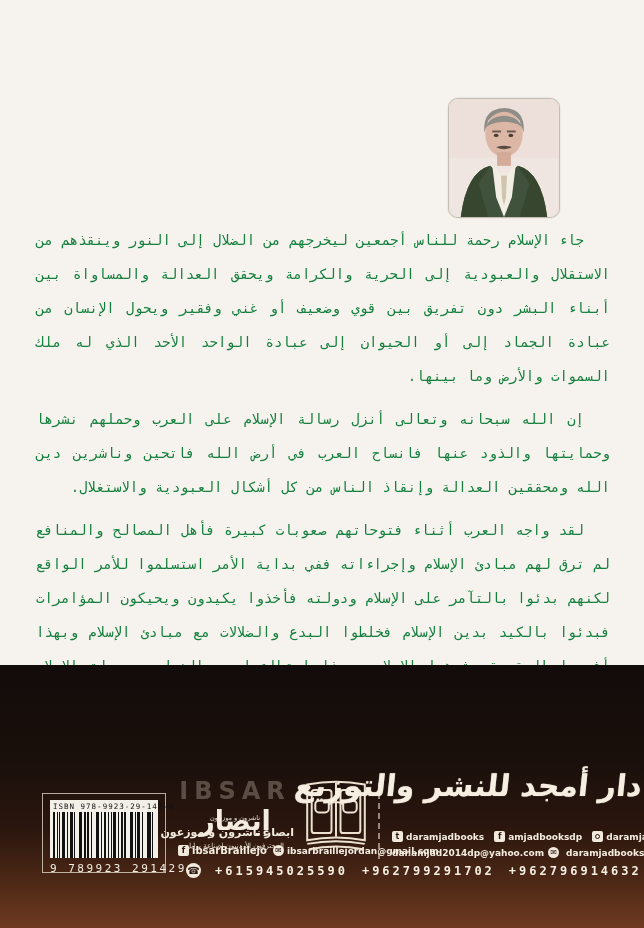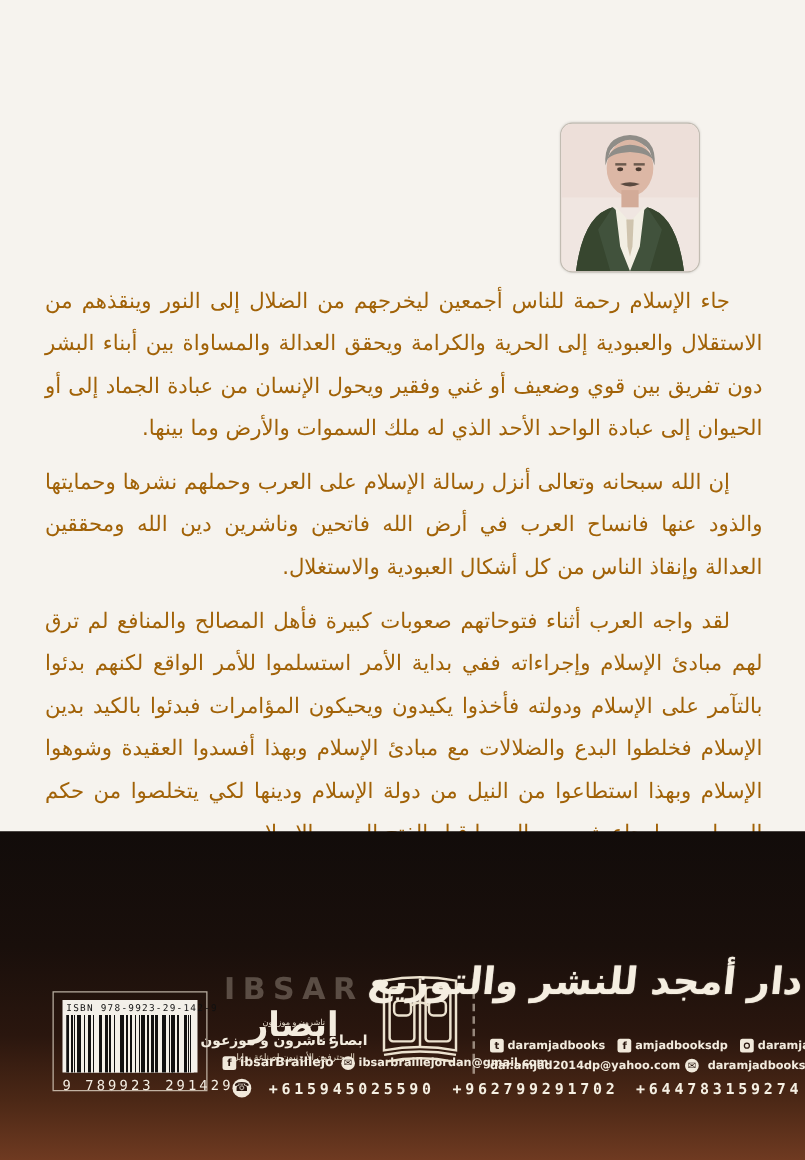--- a/index.html
+++ b/index.html
@@ -12,22 +12,22 @@
   
   .photo-frame {
     position:absolute; left:448px; top:98px; width:112px; height:120px;
     border:1px solid #c2bcb2; border-radius:10px; overflow:hidden;
     background:#f0e7e2; box-shadow:0 0 2px rgba(0,0,0,.15);
   }
   .photo-frame svg { display:block; width:100%; height:100%; }
   
   .text-block {
     position:absolute; left:36px; right:34px; top:224px;
-    direction:rtl; text-align:justify; color:#a16207;
-    font-size:17px; line-height:34px;
+    direction:rtl; text-align:justify; color:#15803d;
+    font-size:14px; line-height:34px;font-family:Liberation Mono, monospace;
   }
   .text-block p { margin-bottom:9px; text-indent:26px; }
   
   .band {
     position:absolute; left:0; right:0; top:665px; bottom:0;
     background:linear-gradient(180deg,#120c0a 0%,#190f0b 35%,#2a160e 62%,#4c2816 82%,#6f3a21 100%);
     color:#f1e9db;
   }
   
   .isbn-box {
@@ -200,18 +200,18 @@
     <div class="soc-row" style="left:392px; top:182px; gap:4px;">
       <span class="soc-txt sm">dar.amjad2014dp@yahoo.com</span>
       <span class="mini-ic round">✉</span>
       <span class="soc-txt sm">daramjadbooks@gmail.com</span>
     </div>
 
     <div class="contact">
       <span class="phone-ic">☎</span>
       <span class="phone-num">+615945025590</span>
       <span class="phone-num">+962799291702</span>
-      <span class="phone-num">+644783159274</span>
+      <span class="phone-num">+962796914632</span>
 
     </div>
 
   </div>
 </div>
 
 </body></html>

